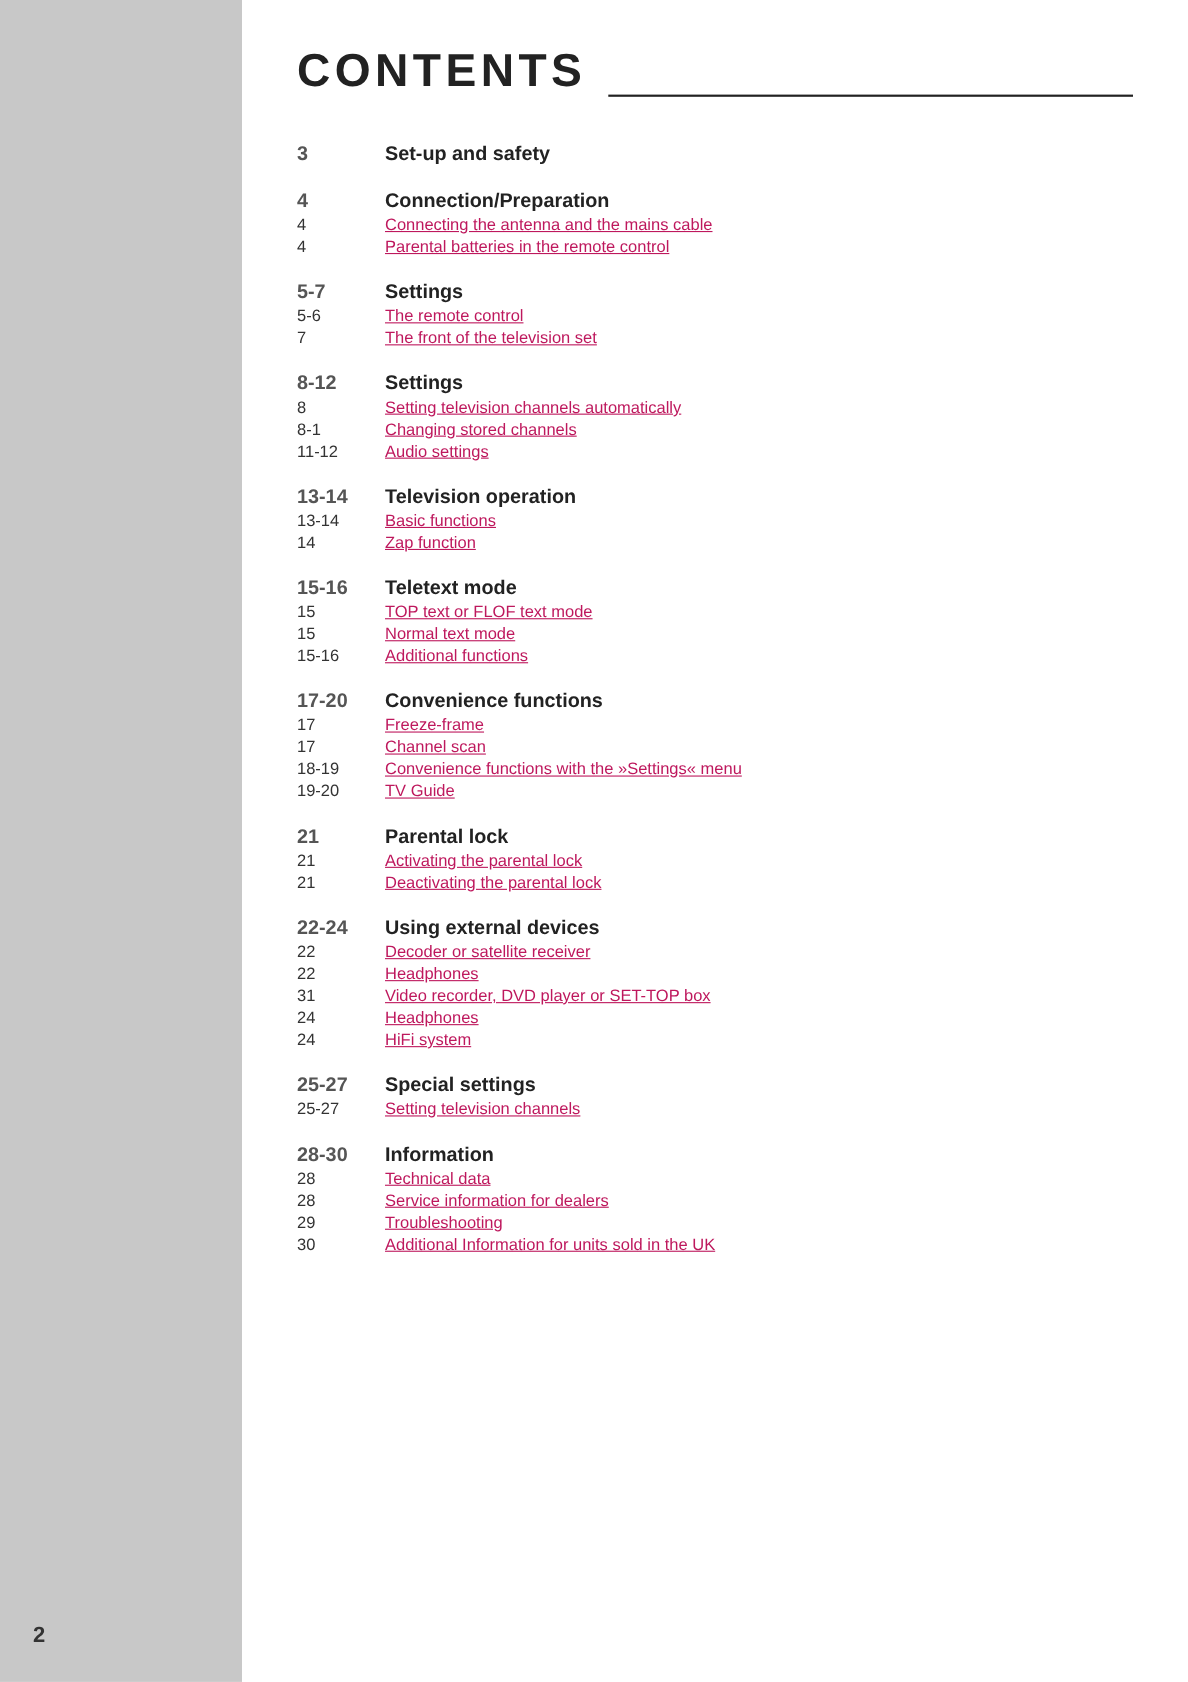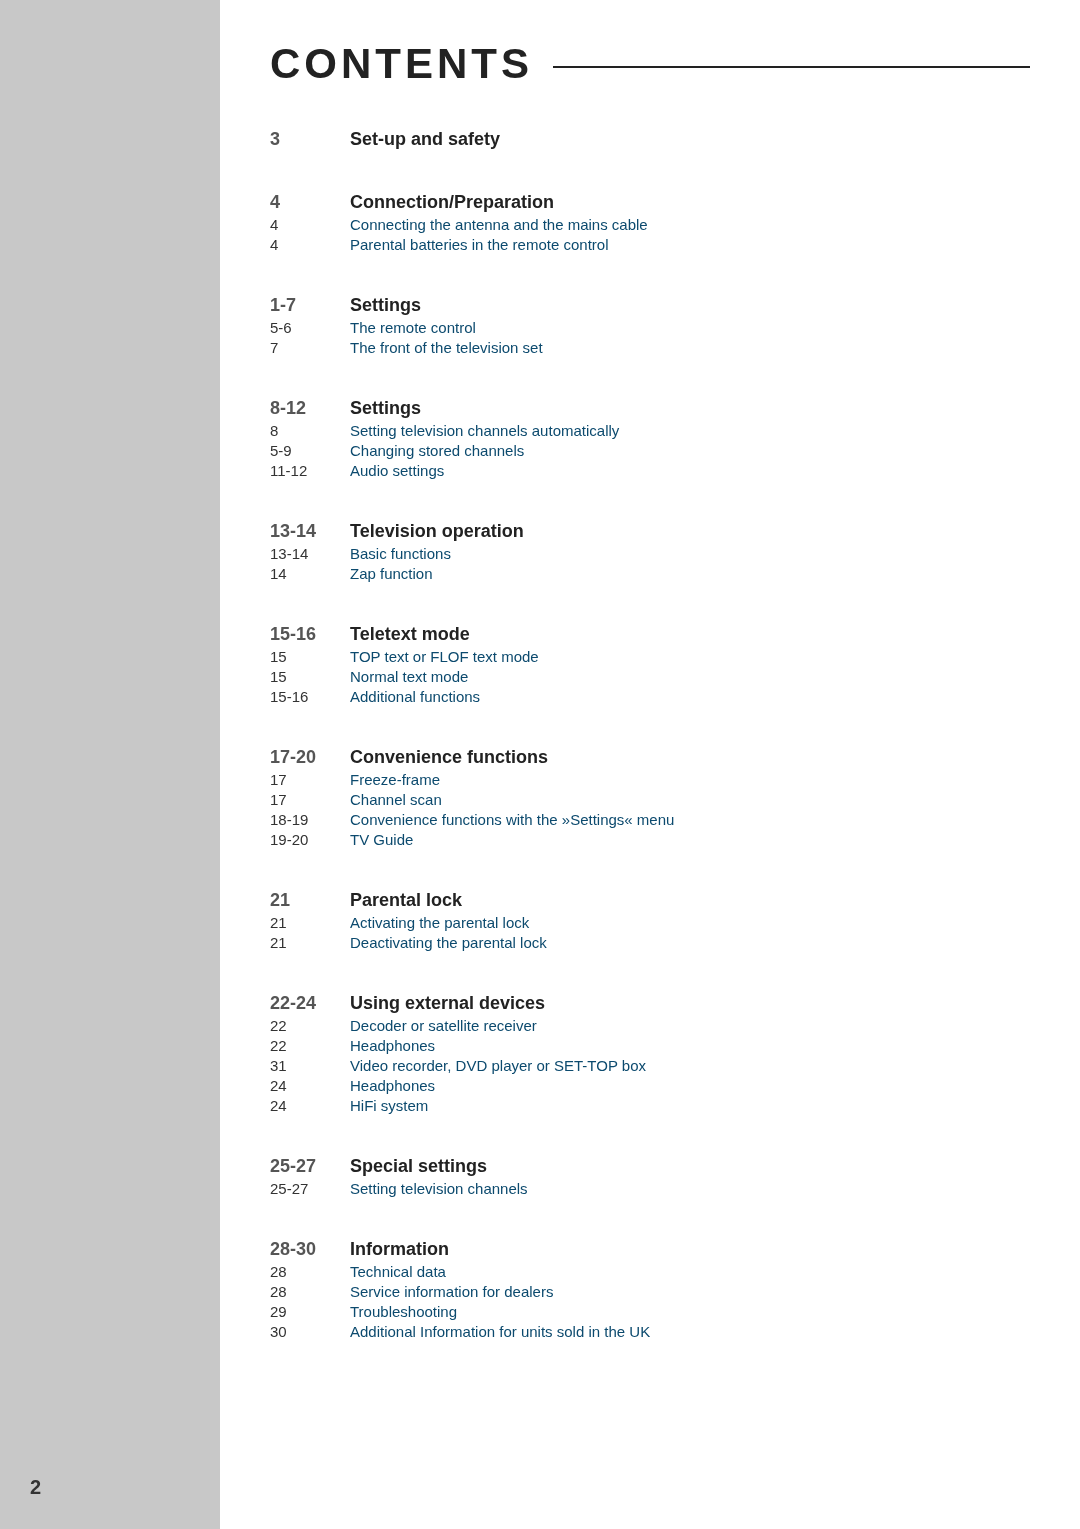--- a/index.html
+++ b/index.html
@@ -33,22 +33,22 @@
       color: #333;
     }
 
     .main-content {
       flex: 1;
       padding: 40px 50px 40px 50px;
     }
 
     .title-section {
       display: flex;
-      align-items: center;
-      margin-bottom: 21px;
+      align-items: flex-end;
+      margin-bottom: 41px;
     }
 
     .title-text {
       font-size: 42px;
       font-weight: 900;
       letter-spacing: 4px;
       color: #222;
       text-transform: uppercase;
       margin-right: 20px;
     }
@@ -81,26 +81,26 @@
     .page-num.bold-num {
       font-size: 18px;
       font-weight: 700;
       color: #555;
     }
 
     .entry-title {
       font-size: 18px;
       font-weight: 700;
       color: #222;
-      margin-top: 20px;
     }
 
     .entry-sub {
       font-size: 15px;
-      color: #0c4a6e;
+      color: #be185d;
+      text-decoration: underline;
     }
   </style>
 </head>
 <body>
 
 <div class="sidebar">
   <span class="page-number-bottom">2</span>
 </div>
 
 <div class="main-content">
@@ -124,21 +124,21 @@
           <span class="page-num">4</span>
           <span class="entry-sub">Connecting the antenna and the mains cable</span>
         </div>
         <div class="toc-row">
           <span class="page-num">4</span>
           <span class="entry-sub">Parental batteries in the remote control</span>
         </div>
       </div>
       <div class="toc-section">
         <div class="toc-row">
-          <span class="page-num bold-num">1-7</span>
+          <span class="page-num bold-num">5-7</span>
           <span class="entry-title">Settings</span>
         </div>
         <div class="toc-row">
           <span class="page-num">5-6</span>
           <span class="entry-sub">The remote control</span>
         </div>
         <div class="toc-row">
           <span class="page-num">7</span>
           <span class="entry-sub">The front of the television set</span>
         </div>
@@ -146,21 +146,21 @@
       <div class="toc-section">
         <div class="toc-row">
           <span class="page-num bold-num">8-12</span>
           <span class="entry-title">Settings</span>
         </div>
         <div class="toc-row">
           <span class="page-num">8</span>
           <span class="entry-sub">Setting television channels automatically</span>
         </div>
         <div class="toc-row">
-          <span class="page-num">5-9</span>
+          <span class="page-num">8-1</span>
           <span class="entry-sub">Changing stored channels</span>
         </div>
         <div class="toc-row">
           <span class="page-num">11-12</span>
           <span class="entry-sub">Audio settings</span>
         </div>
       </div>
       <div class="toc-section">
         <div class="toc-row">
           <span class="page-num bold-num">13-14</span>

